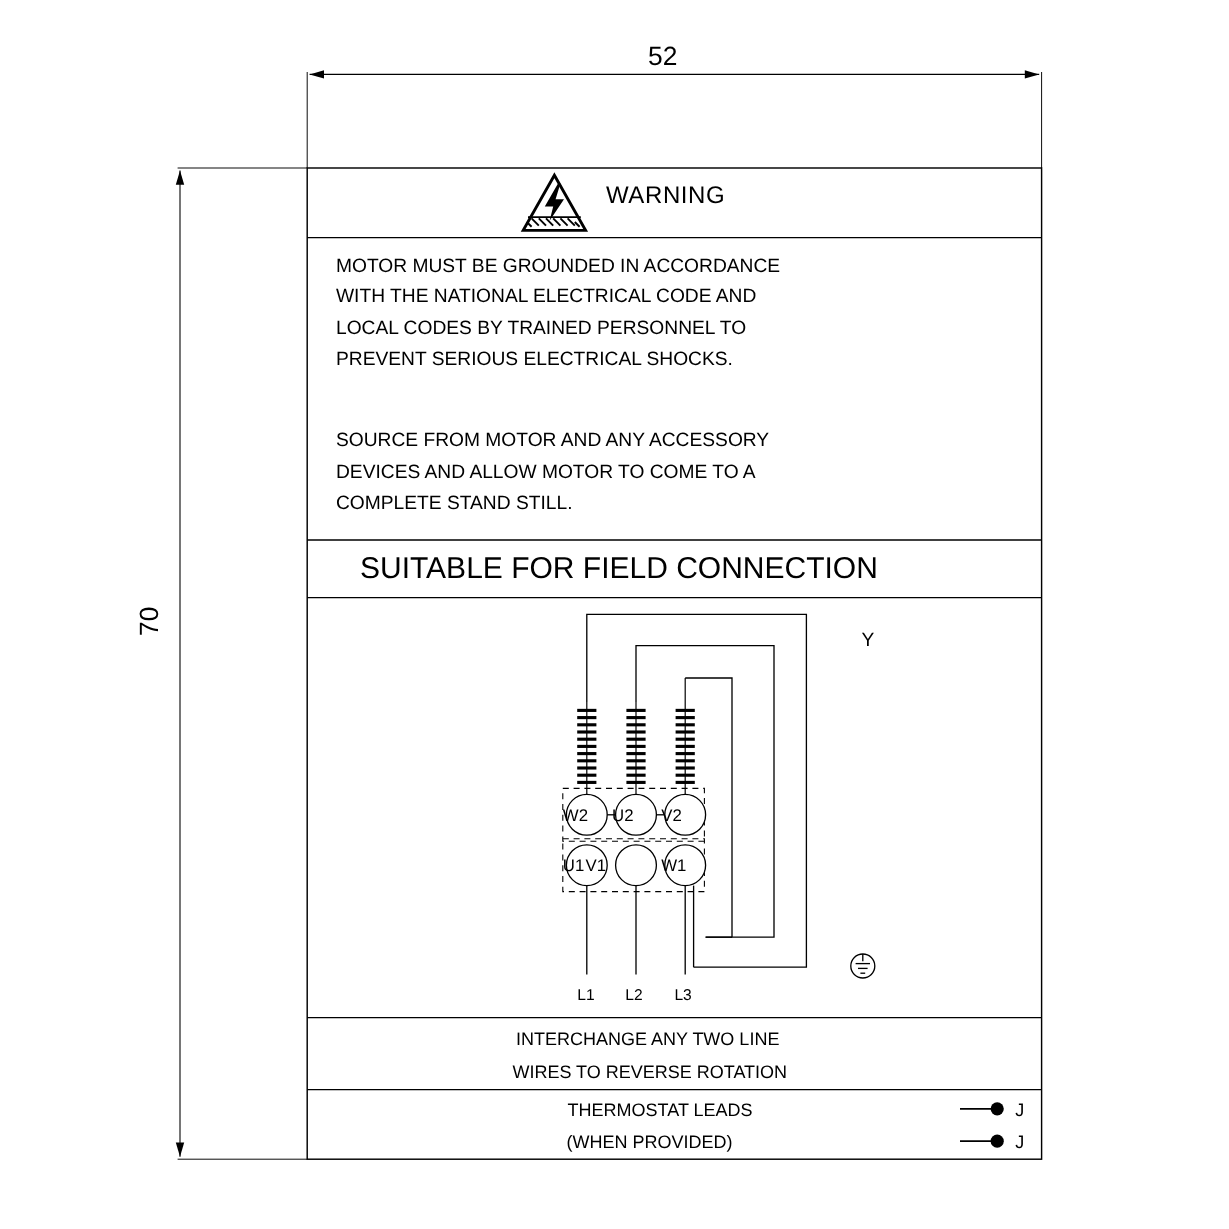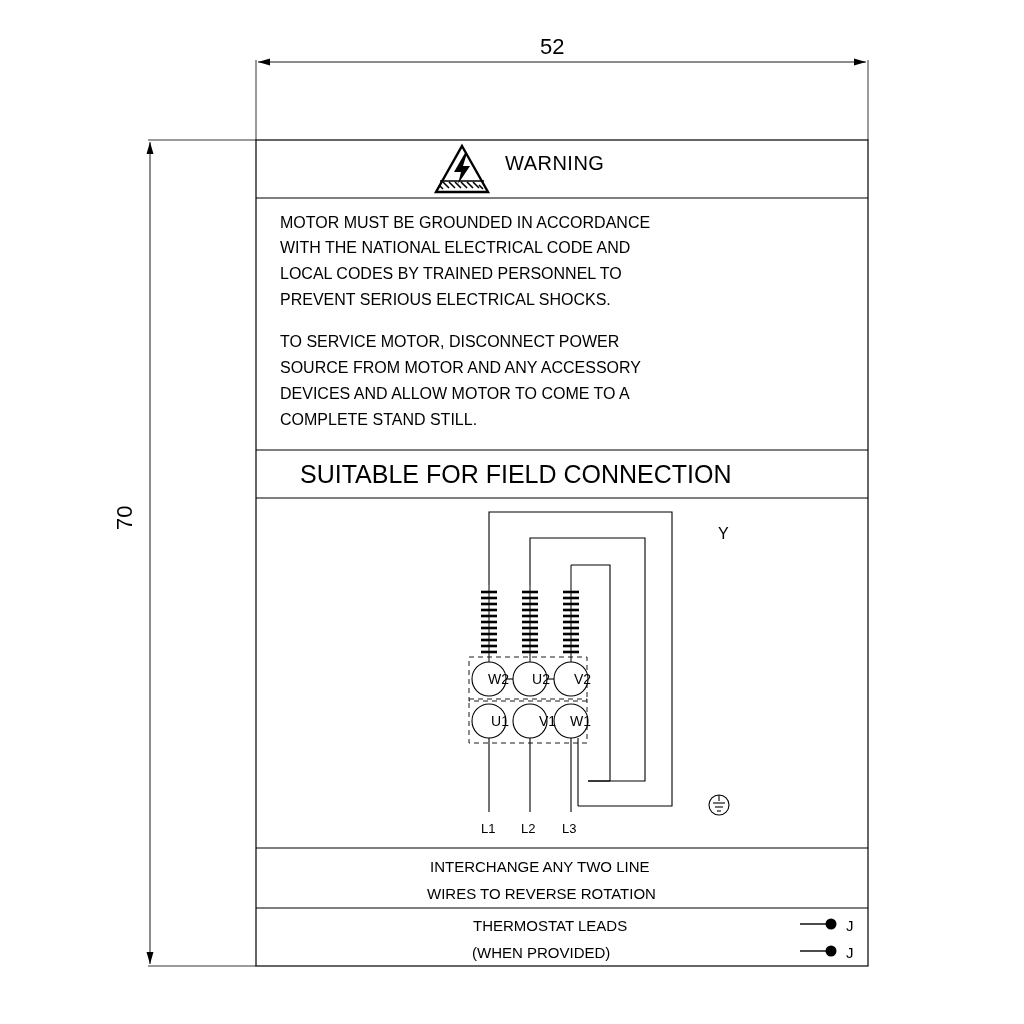--- a/index.html
+++ b/index.html
@@ -60,21 +60,21 @@
   }
   #interchange1 { left: 430px; top: 858px; font-size: 15px; }
   #interchange2 { left: 427px; top: 885px; font-size: 15px; }
   #thermostat1 { left: 473px; top: 917px; font-size: 15px; }
   #thermostat2 { left: 472px; top: 944px; font-size: 15px; }
   #j1 { left: 846px; top: 917px; font-size: 15px; }
   #j2 { left: 846px; top: 944px; font-size: 15px; }
   #y-label { left: 718px; top: 525px; font-size: 16px; }
   .term-txt {
     font-size: 14px;
-    text-align: right;
+    text-align: left;
     width: 40px;
   }
   .lead-txt { font-size: 13px; }
   #l1 { left: 481px; top: 821px; }
   #l2 { left: 521px; top: 821px; }
   #l3 { left: 562px; top: 821px; }
 </style>
 </head>
 <body>
 
@@ -220,35 +220,34 @@
   <div class="lbl" id="dim-top-label">52</div>
   <div class="lbl" id="dim-left-label">70</div>
 
   <div class="lbl" id="warning-title">WARNING</div>
 
   <div class="lbl body-line" style="top:214px">MOTOR MUST BE GROUNDED IN ACCORDANCE</div>
   <div class="lbl body-line" style="top:239px">WITH THE NATIONAL ELECTRICAL CODE AND</div>
   <div class="lbl body-line" style="top:265px">LOCAL CODES BY TRAINED PERSONNEL TO</div>
   <div class="lbl body-line" style="top:291px">PREVENT SERIOUS ELECTRICAL SHOCKS.</div>
 
-  <div class="lbl body-line" style="top:333px">TO SERVICE MOTOR, DISCONNECT POWER</div>
   <div class="lbl body-line" style="top:359px">SOURCE FROM MOTOR AND ANY ACCESSORY</div>
   <div class="lbl body-line" style="top:385px">DEVICES AND ALLOW MOTOR TO COME TO A</div>
   <div class="lbl body-line" style="top:411px">COMPLETE STAND STILL.</div>
 
   <div class="lbl" id="field-conn">SUITABLE FOR FIELD CONNECTION</div>
 
   <div class="lbl" id="y-label">Y</div>
 
   <div class="lbl term-txt" style="left:469px; top:671px">W2</div>
   <div class="lbl term-txt" style="left:510px; top:671px">U2</div>
   <div class="lbl term-txt" style="left:551px; top:671px">V2</div>
 
   <div class="lbl term-txt" style="left:469px; top:713px">U1</div>
-  <div class="lbl term-txt" style="left:516px; top:713px">V1</div>
+  <div class="lbl term-txt" style="left:488px; top:713px">V1</div>
   <div class="lbl term-txt" style="left:551px; top:713px">W1</div>
 
   <div class="lbl lead-txt" id="l1">L1</div>
   <div class="lbl lead-txt" id="l2">L2</div>
   <div class="lbl lead-txt" id="l3">L3</div>
 
   <div class="lbl" id="interchange1">INTERCHANGE ANY TWO LINE</div>
   <div class="lbl" id="interchange2">WIRES TO REVERSE ROTATION</div>
 
   <div class="lbl" id="thermostat1">THERMOSTAT LEADS</div>

